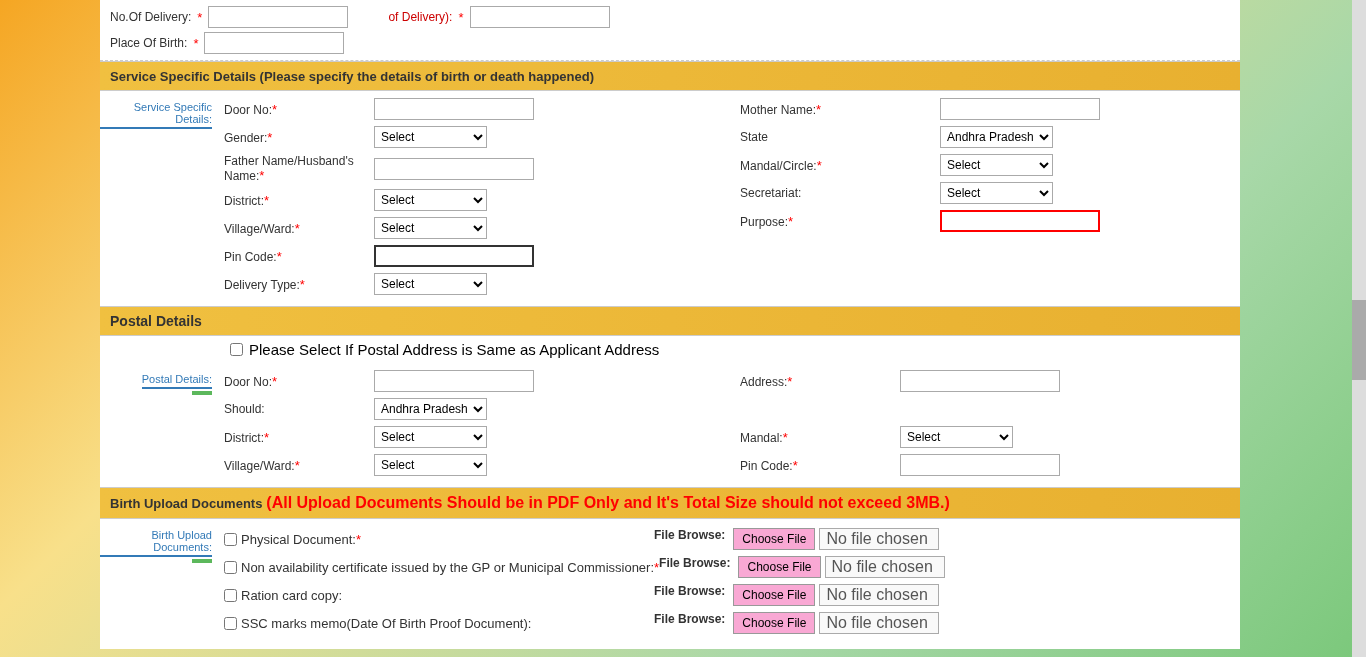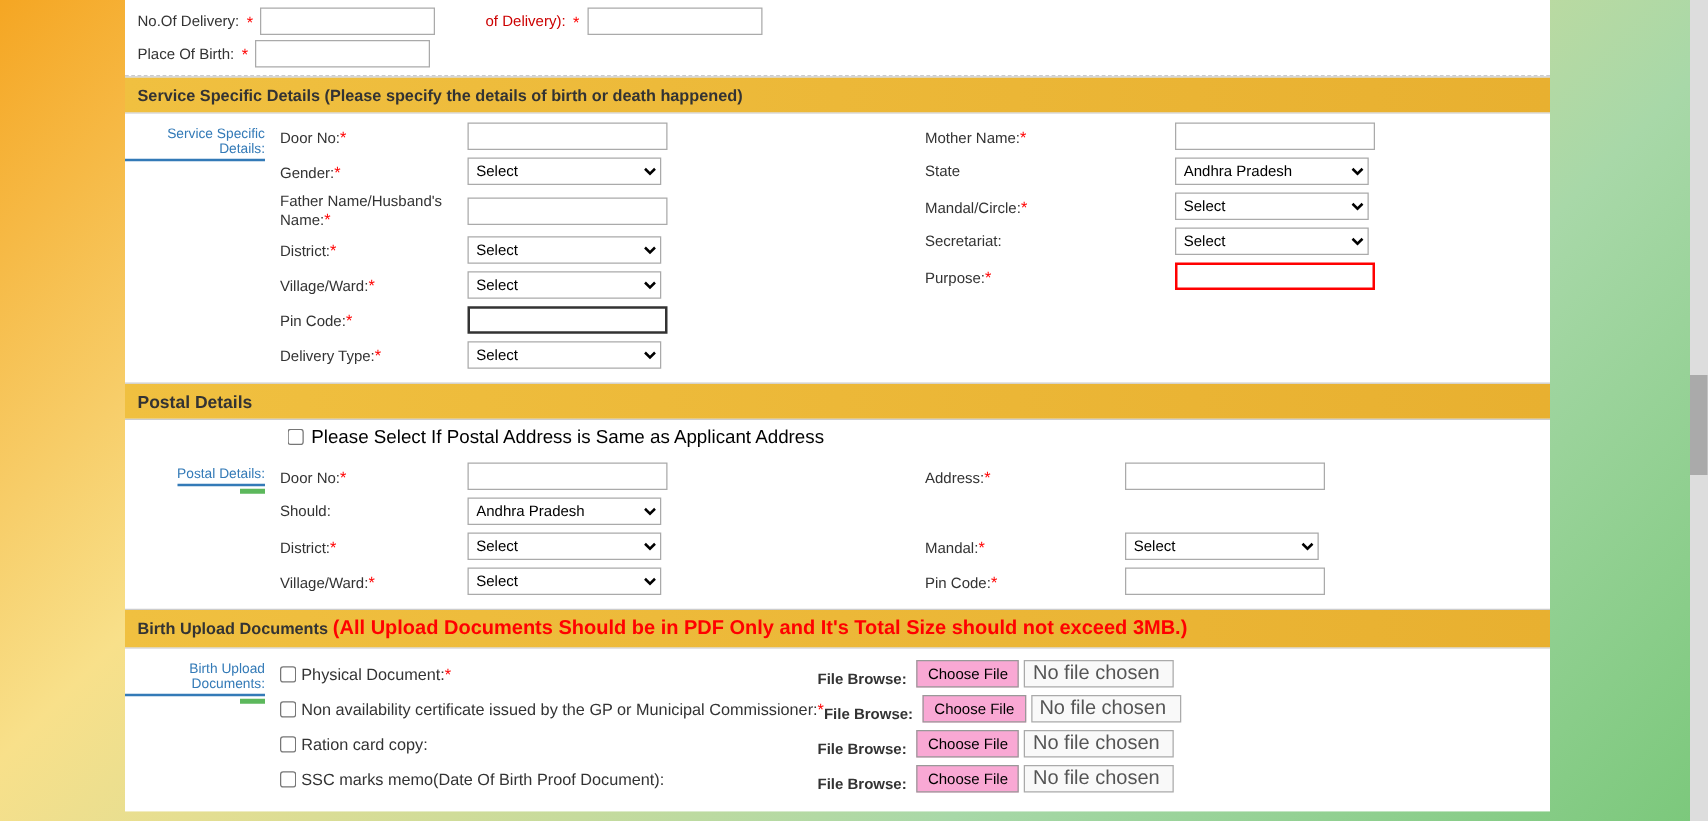--- a/index.html
+++ b/index.html
@@ -9,31 +9,31 @@
     .section-inner { display: flex; }
     .section-label-col { width: 120px; min-width: 120px; display: flex; flex-direction: column; align-items: flex-end; padding-top: 10px; padding-right: 8px; }
     .section-label-text { color: #337ab7; font-size: 12px; text-align: right; border-bottom: 2px solid; padding-bottom: 2px; }
     .section-label-text.blue { border-color: #337ab7; }
     .form-fields { flex: 1; padding: 0 4px; }
     .field-row { display: flex; align-items: center; padding: 3px 0; }
     .field-label { min-width: 150px; color: #333; font-size: 12px; }
     .field-label .req { color: red; }
     .field-input { border: 1px solid #aaa; padding: 2px 4px; height: 22px; width: 140px; font-size: 12px; }
     .field-input.wide { width: 160px; }
-    .field-select { border: 1px solid #aaa; padding: 2px 2px; height: 22px; width: 155px; font-size: 12px; background: #fff; }
+    .field-select { border: 1px solid #aaa; padding: 2px 2px; height: 22px; width: 113px; font-size: 12px; background: #fff; }
     .field-input.highlighted { border: 2px solid red; }
     .checkbox-row { display: flex; align-items: center; padding: 4px 8px; }
     .checkbox-row input[type=checkbox] { margin-right: 6px; }
     .upload-inner { display: flex; }
     .upload-label-col { width: 120px; min-width: 120px; display: flex; flex-direction: column; align-items: flex-end; padding-top: 10px; padding-right: 8px; }
     .upload-fields { flex: 1; padding: 6px 4px; }
     .upload-row { display: flex; align-items: center; padding: 3px 0; }
     .upload-doc-label { min-width: 430px; font-size: 12px; color: #333; display: flex; align-items: center; gap: 4px; }
     .upload-doc-label .req { color: red; }
-    .upload-file-area { display: flex; align-items: flex-end; gap: 4px; }
+    .upload-file-area { display: flex; align-items: flex-start; gap: 4px; }
     .file-browse-label { color: #333; font-size: 12px; font-weight: bold; margin-right: 4px; }
     .file-btn { background: #f9a8d4; border: 1px solid #999; padding: 1px 8px; font-size: 12px; cursor: pointer; height: 22px; }
     .file-no-chosen { color: #555; font-size: 16px; border: 1px solid #aaa; padding: 1px 6px; min-width: 120px; height: 22px; display: inline-flex; align-items: center; background: #f9f9f9; }
     .scrollbar-right { position: fixed; right: 0; top: 0; width: 14px; height: 657px; background: #ddd; }
     .scrollbar-thumb { width: 14px; height: 80px; background: #aaa; position: absolute; top: 300px; }
     select option { font-size: 12px; }
   </style>
 </head>
 <body>
 

